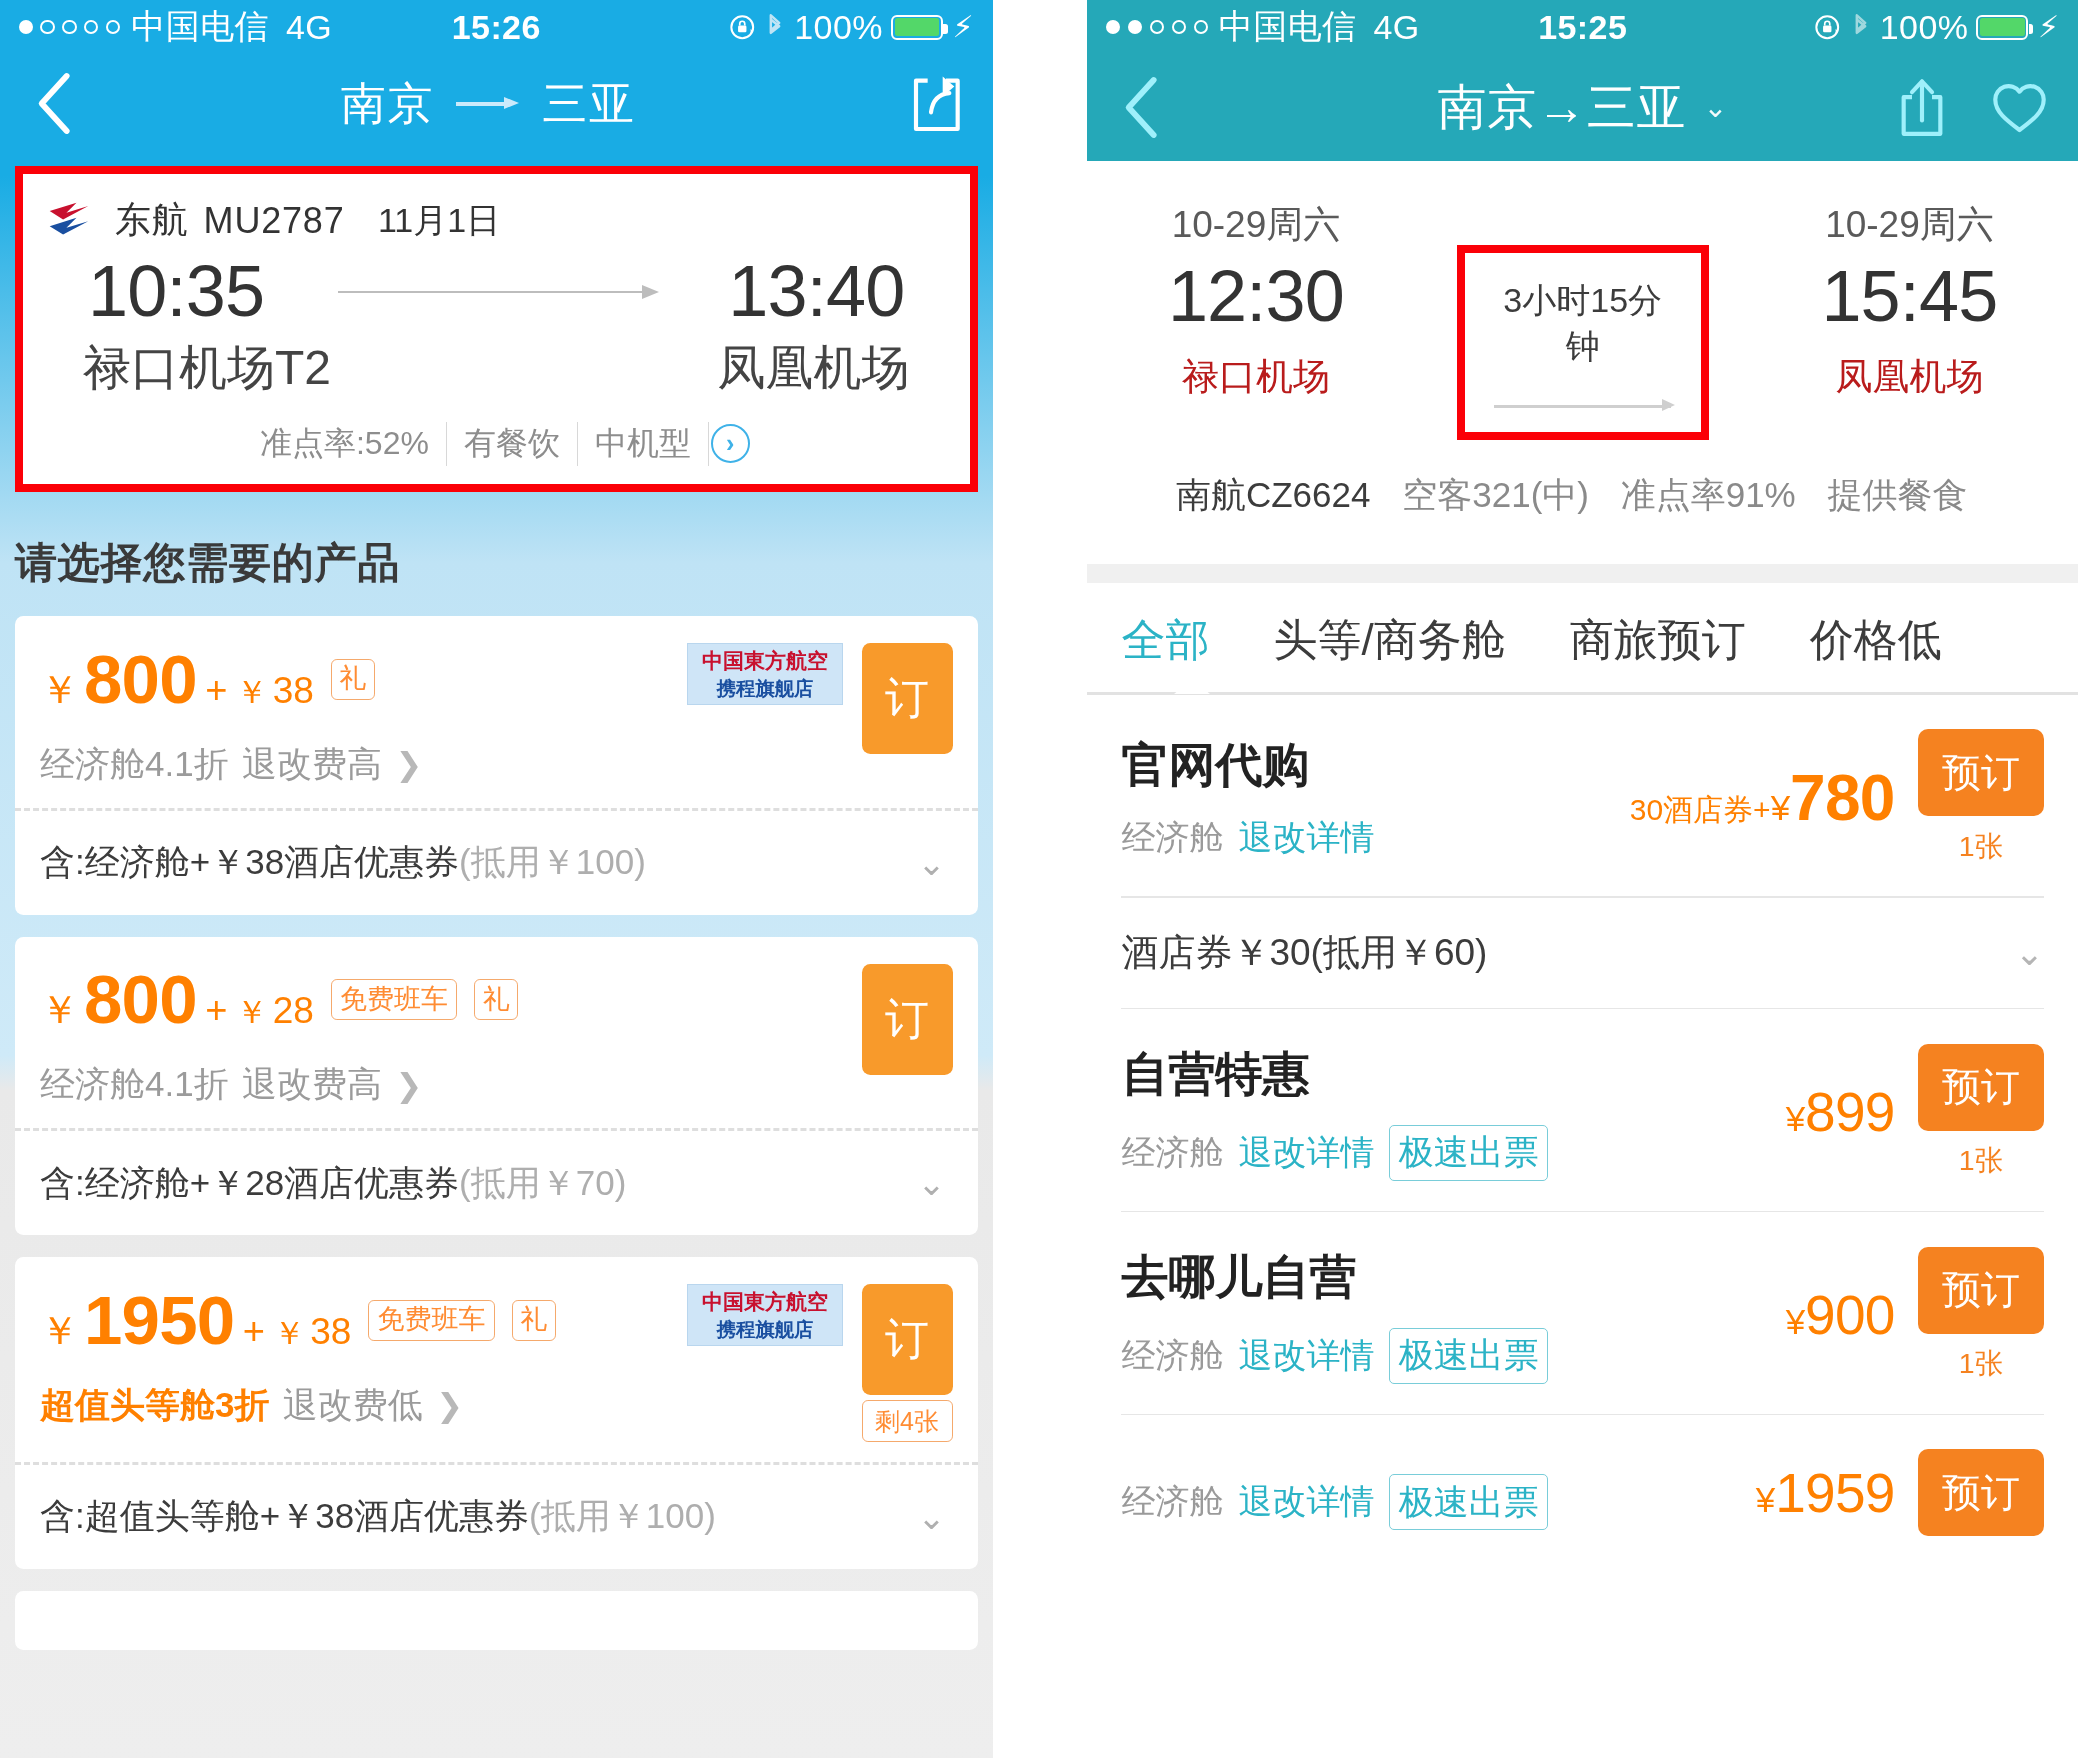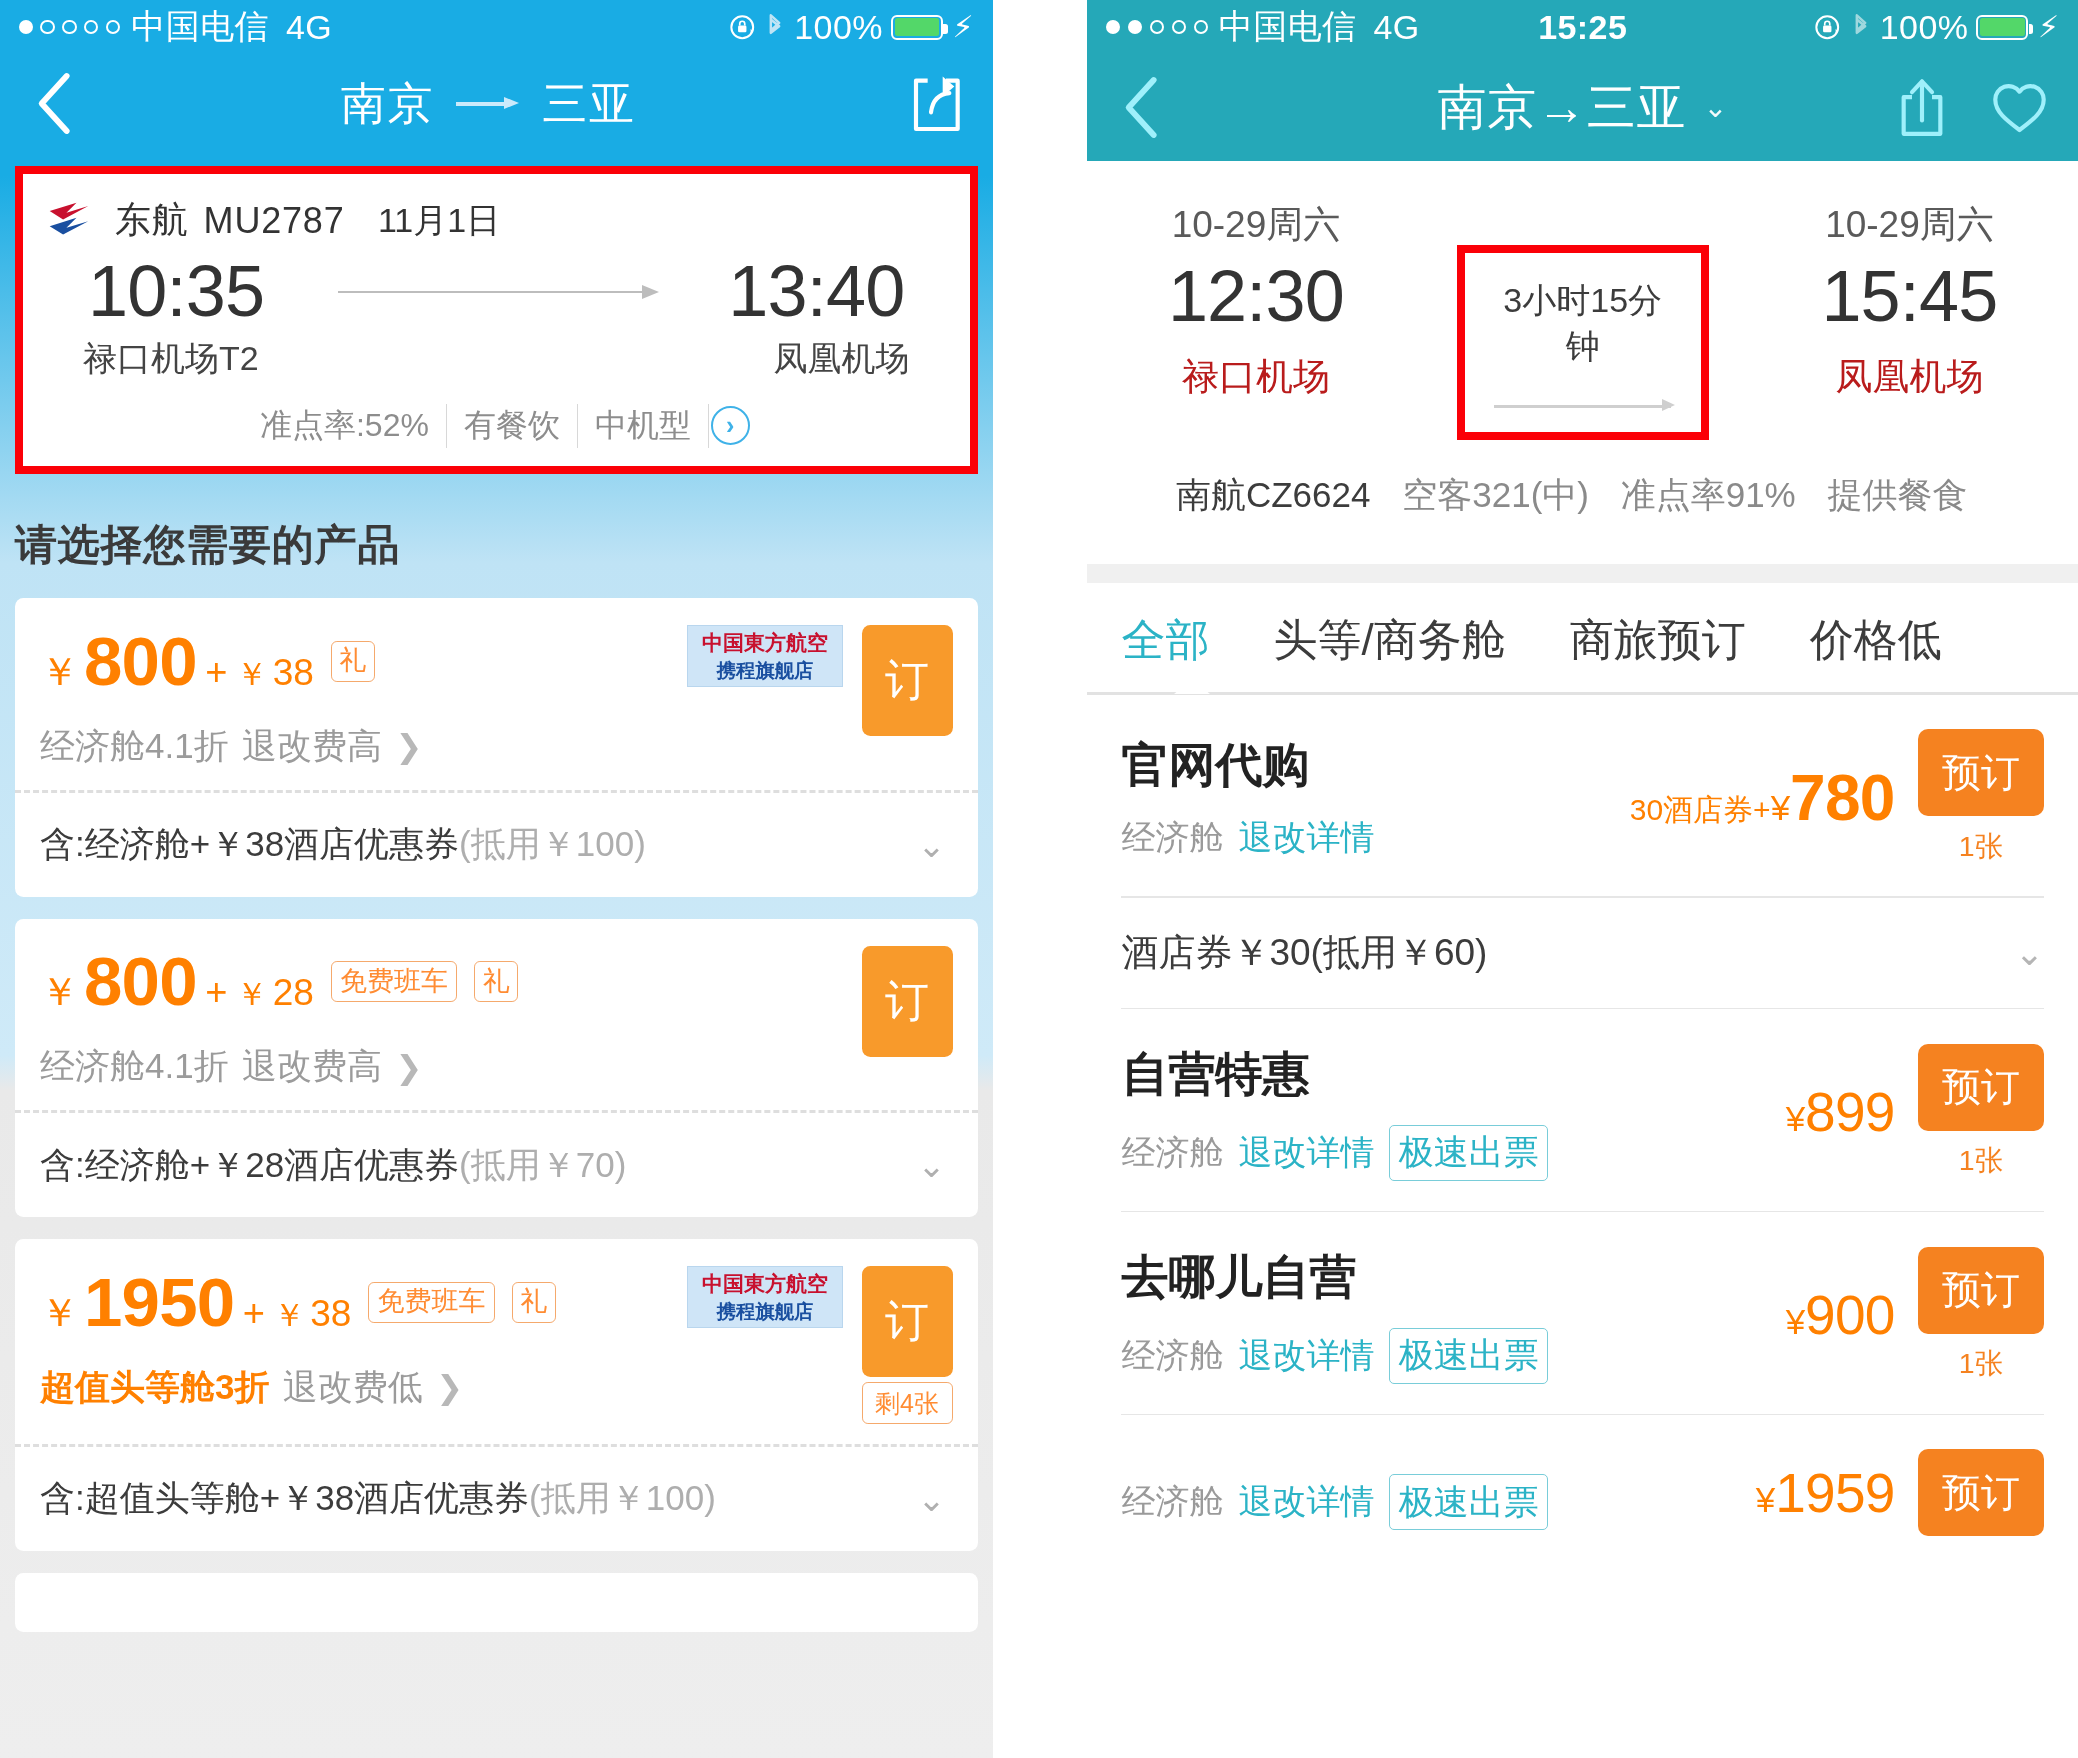--- a/index.html
+++ b/index.html
@@ -83,21 +83,21 @@
   .fc-times {
     display: flex; align-items: center; justify-content: space-between;
     padding: 0 40px; margin-top: 5px;
   }
   .fc-time { font-size: 72px; color: #333; font-weight: 400; letter-spacing: -0.8px; }
   .fc-arrow { flex: 1; height: 20px; position: relative; margin: 0 34px; }
   .fc-arrow::before { content:""; position:absolute; left:10%; top:9.2px; width:80%; height:2.5px; background:#bdbdbd; }
   .fc-arrow::after { content:""; position:absolute; right:9%; top:3.4px; width:0; height:0;
     border-left: 17px solid #bdbdbd; border-top: 7.6px solid transparent; border-bottom: 7.6px solid transparent; }
   .fc-ports { display: flex; align-items: center; justify-content: space-between; padding: 0 35px; margin-top: 3.4px; }
-  .fc-port { font-size: 34px; color: #444; }
+  .fc-port { font-size: 48px; color: #444; }
   .fc-meta {
     display: flex; align-items: center; justify-content: center;
     gap: 0; margin-top: 22px; font-size: 32px; color: #8d8d8d;
   }
   .fc-meta span.m { padding: 0 17px; border-right: 1.7px solid #d8d8d8; }
   .fc-meta span.m:last-of-type { border-right: none; padding-right: 6.7px; }
   .chev-circ {
     width: 39px; height: 39px; border: 2.5px solid #3fb2e8; border-radius: 50%;
     display: inline-flex; align-items: center; justify-content: center;
     color: #3fb2e8; font-size: 25px; font-weight: bold; margin-left: 1.7px;
@@ -236,20 +236,21 @@
     <div class="statusbar sb-left" style="position:relative;">
       <div class="dots">
         <span class="dot filled"></span>
           <span class="dot"></span>
           <span class="dot"></span>
           <span class="dot"></span>
           <span class="dot"></span>
       </div>
       <span class="sb-carrier">中国电信</span>
       <span class="sb-net">4G</span>
+      <span class="sb-time">15:26</span>
       <div class="sb-right">
         <span class="icon-lockrot">
           <svg viewBox="0 0 34 34">
               <circle cx="17" cy="17" r="13" fill="none" stroke="#fff" stroke-width="2.4"></circle>
               <rect x="12" y="15" width="10" height="8" rx="1.6" fill="#fff"></rect>
               <path d="M14 15v-2.2a3 3 0 016 0V15" fill="none" stroke="#fff" stroke-width="2"></path>
               <path d="M27 19l3 3-3 3z" fill="#fff"></path>
             </svg>
         </span>
         <span class="icon-bt">

